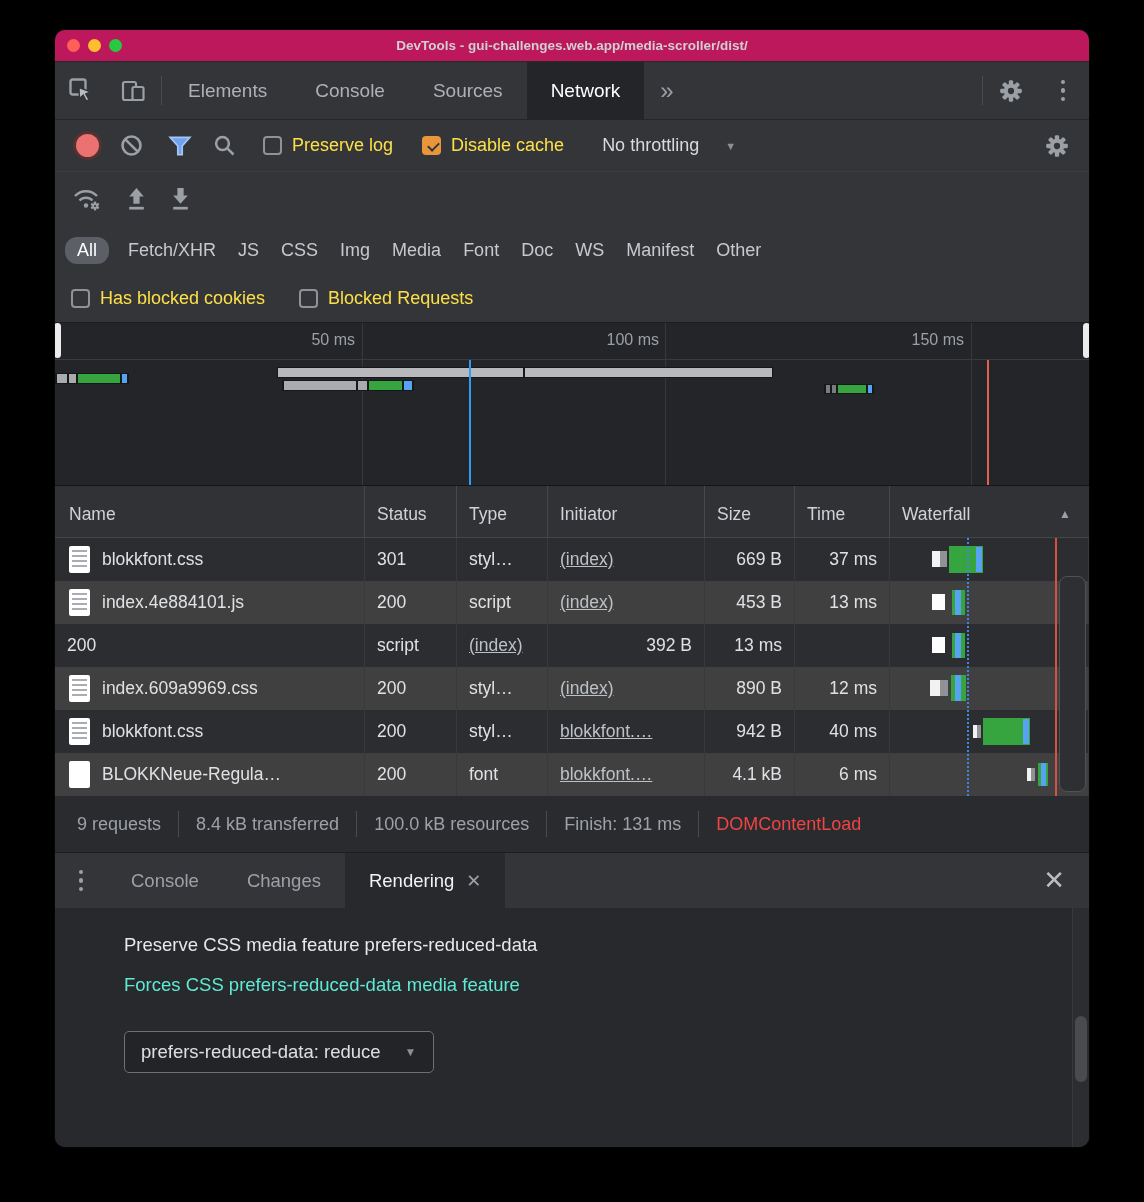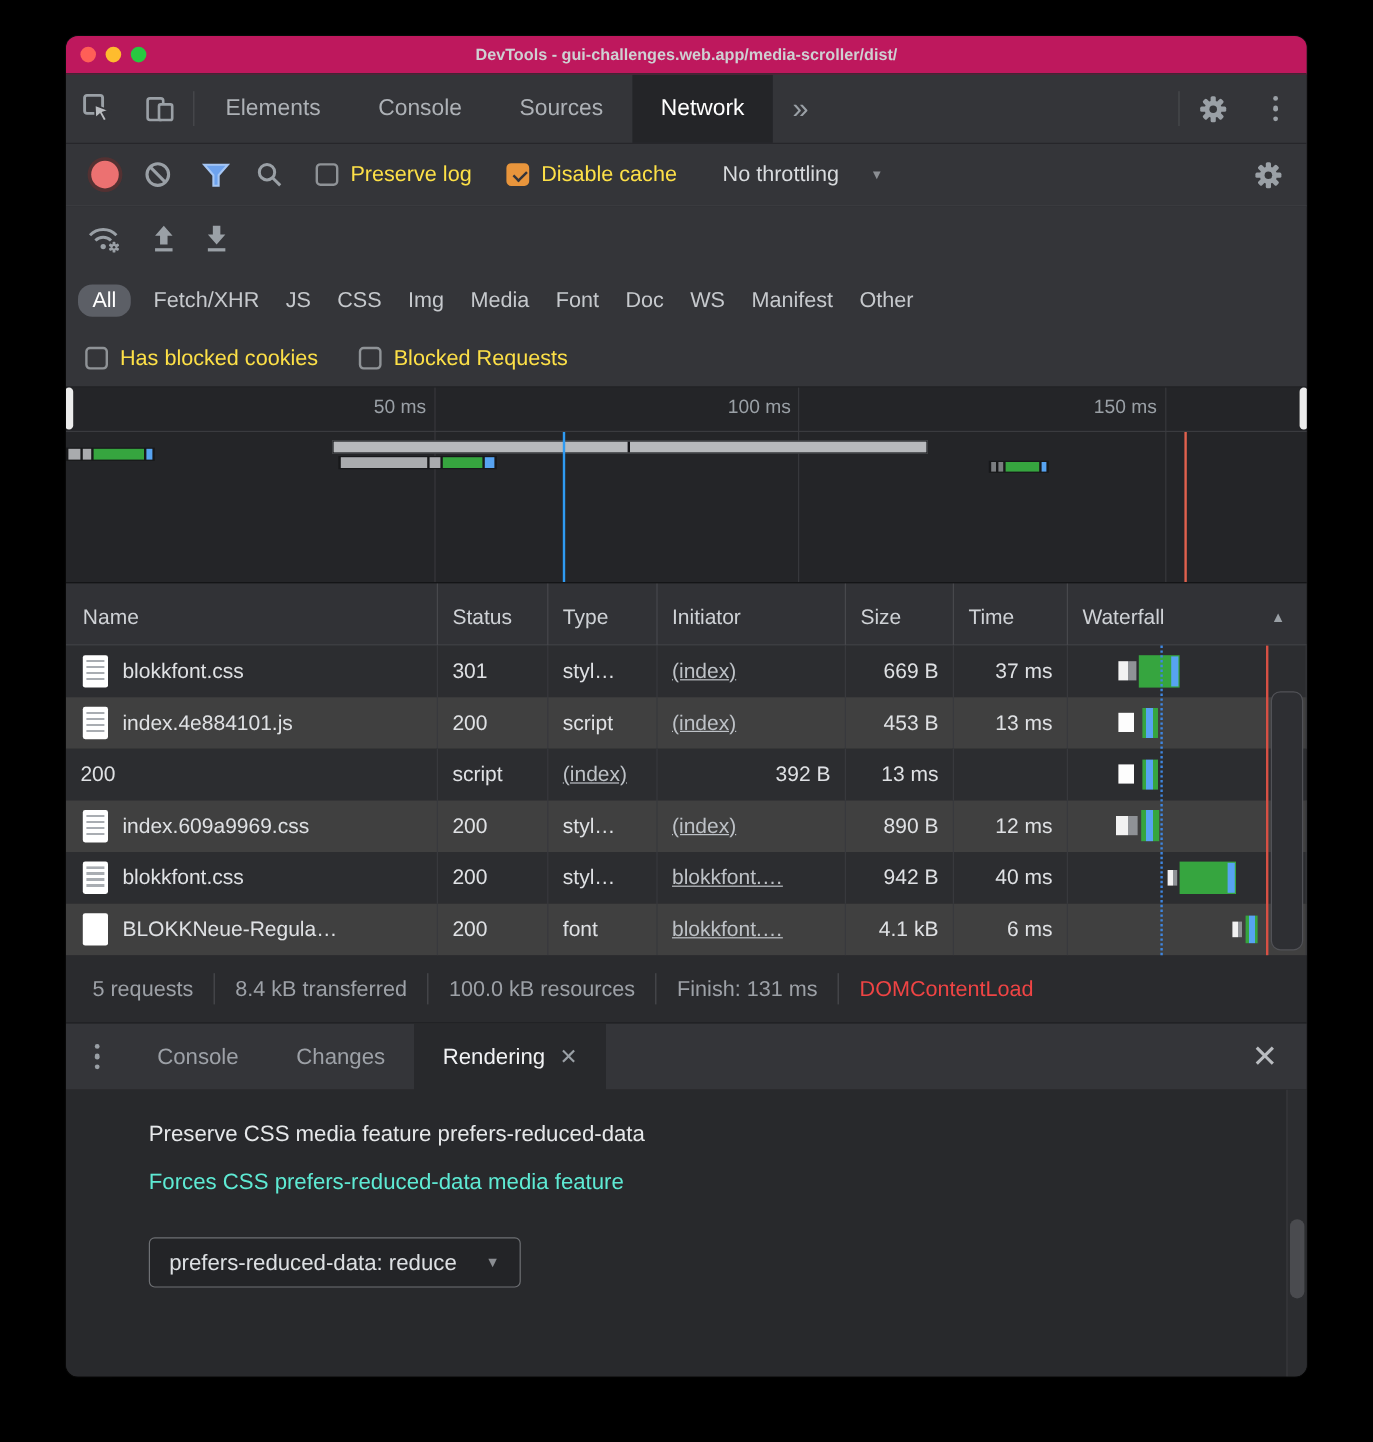--- a/index.html
+++ b/index.html
@@ -448,21 +448,21 @@
       <span class="wf wait split" style="left:972px;top:15px;width:8px;height:13px"></span>
       <span class="wf" style="left:983px;top:10px;width:10px;height:23px;background:linear-gradient(90deg,#36a53f 0 3px,#57a3f1 3px 8px,#36a53f 8px)"></span>
     </div>
 
     <div class="dcl-line"></div>
     <div class="load-line"></div>
     <div class="wf-thumb"></div>
   </div>
 
   <div class="summary">
-    <span>5 requests</span>
+    <span>9 requests</span>
     <span class="sum-sep"></span>
     <span>8.4 kB transferred</span>
     <span class="sum-sep"></span>
     <span>100.0 kB resources</span>
     <span class="sum-sep"></span>
     <span>Finish: 131 ms</span>
     <span class="sum-sep"></span>
     <span class="dcl-text">DOMContentLoad</span>
   </div>
 

